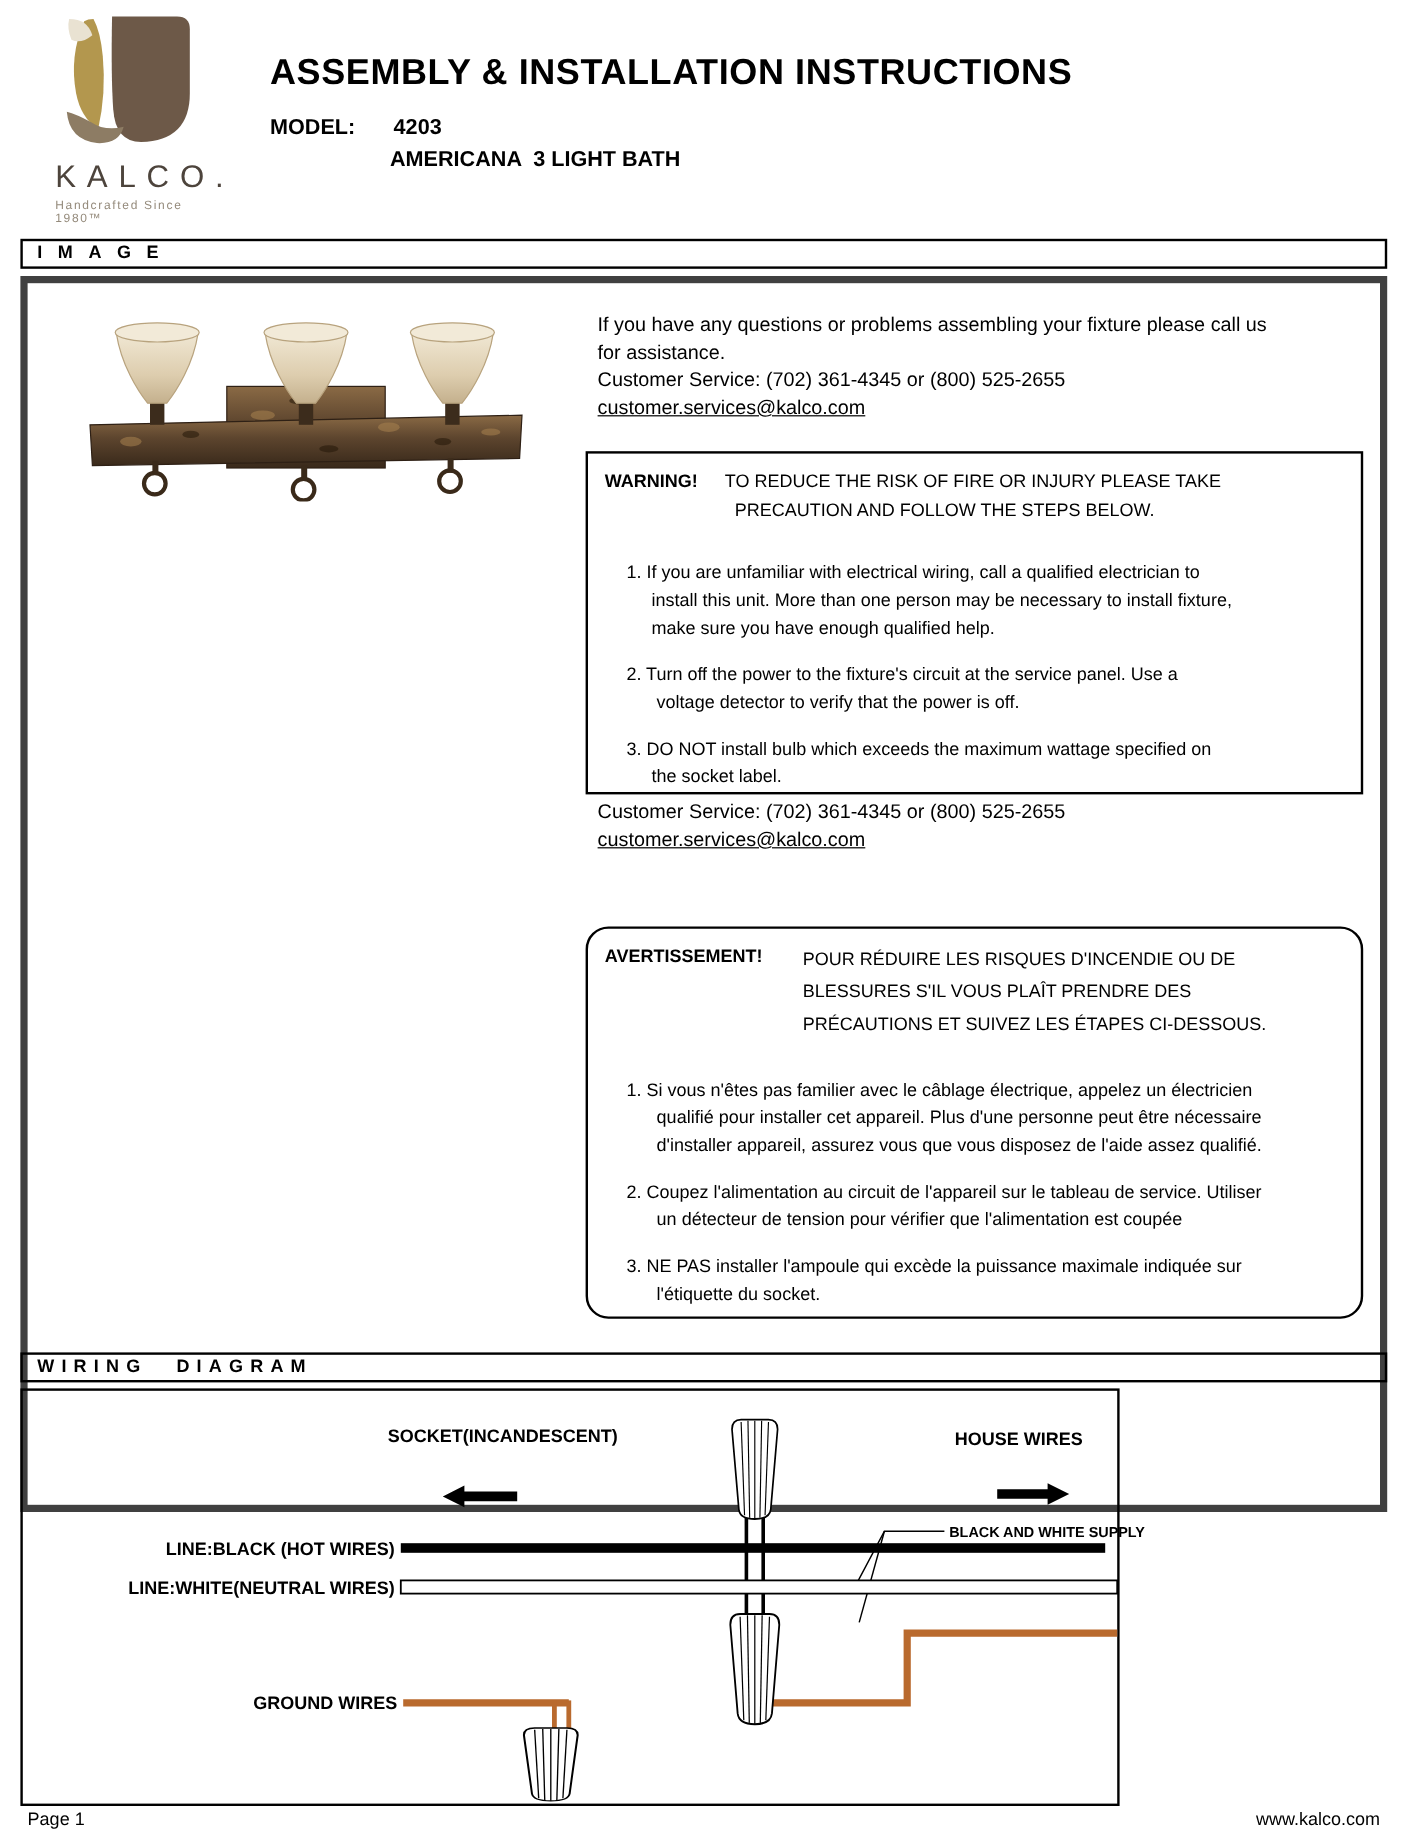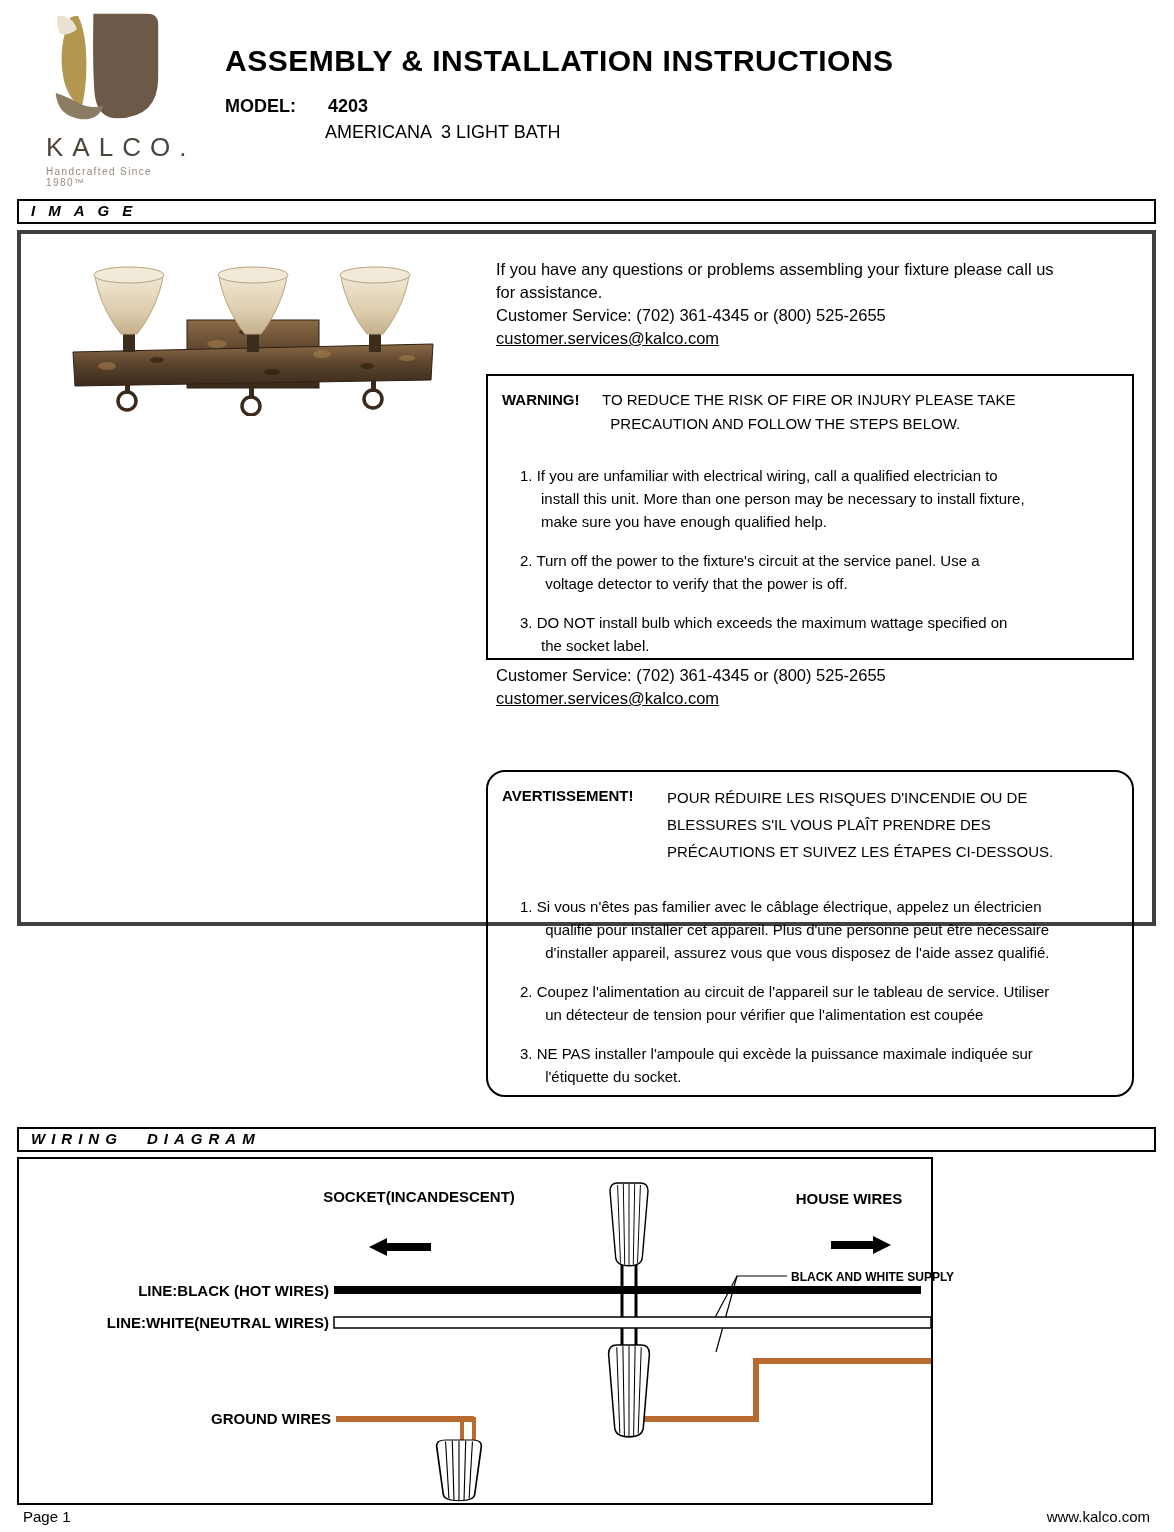--- a/index.html
+++ b/index.html
@@ -17,35 +17,35 @@
 
   
   .logo { position:absolute; left:46px; top:8px; width:140px; }
   .logo-mark { display:block; }
   .logo-text { font-size:26px; letter-spacing:9px; color:#4d443c; margin-top:6px; }
   .logo-tagline { font-size:10px; letter-spacing:1.4px; color:#948a7b; margin-top:3px; }
   .title-block { position:absolute; left:225px; top:44px; }
   .doc-title { margin:0; font-size:30px; font-weight:bold; letter-spacing:0.5px; }
   .model-row { margin-top:18px; font-size:18px; font-weight:bold; }
   .model-number { margin-left:32px; }
-  .fixture-name { margin-top:5px; margin-left:100px; font-size:18px; font-weight:normal; white-space:pre; }
+  .fixture-name { margin-top:5px; margin-left:100px; font-size:18px; font-weight:bold; white-space:pre; }
 
   
   .section-bar {
     position:absolute; left:17px; width:1139px; height:25px;
     border:2px solid #000; padding-left:12px;
-    font-size:15px; font-weight:bold; line-height:20px;font-style:italic;
+    font-size:15px; font-weight:bold; line-height:20px;
   }
   .bar-image { top:199px; letter-spacing:13px; }
   .bar-wiring { top:1127px; letter-spacing:6px; word-spacing:14px; }
 
   
   .main-box {
-    position:absolute; left:17px; top:230px; width:1139px; height:696px;
-    border:4px solid #404040;
+    position:absolute; left:17px; top:230px; width:1139px; height:1030px;
+    border:6px solid #404040;
   }
   .product-photo { position:absolute; left:46px; top:20px; width:372px; height:162px; }
 
   .intro { position:absolute; left:475px; width:600px; font-size:16.5px; line-height:23px; }
   .intro-en { top:24px; }
   .intro-fr { top:430px; }
   .email { display:inline-block; text-decoration:underline; }
 
   .warn-box {
     position:absolute; left:465px; width:648px;

